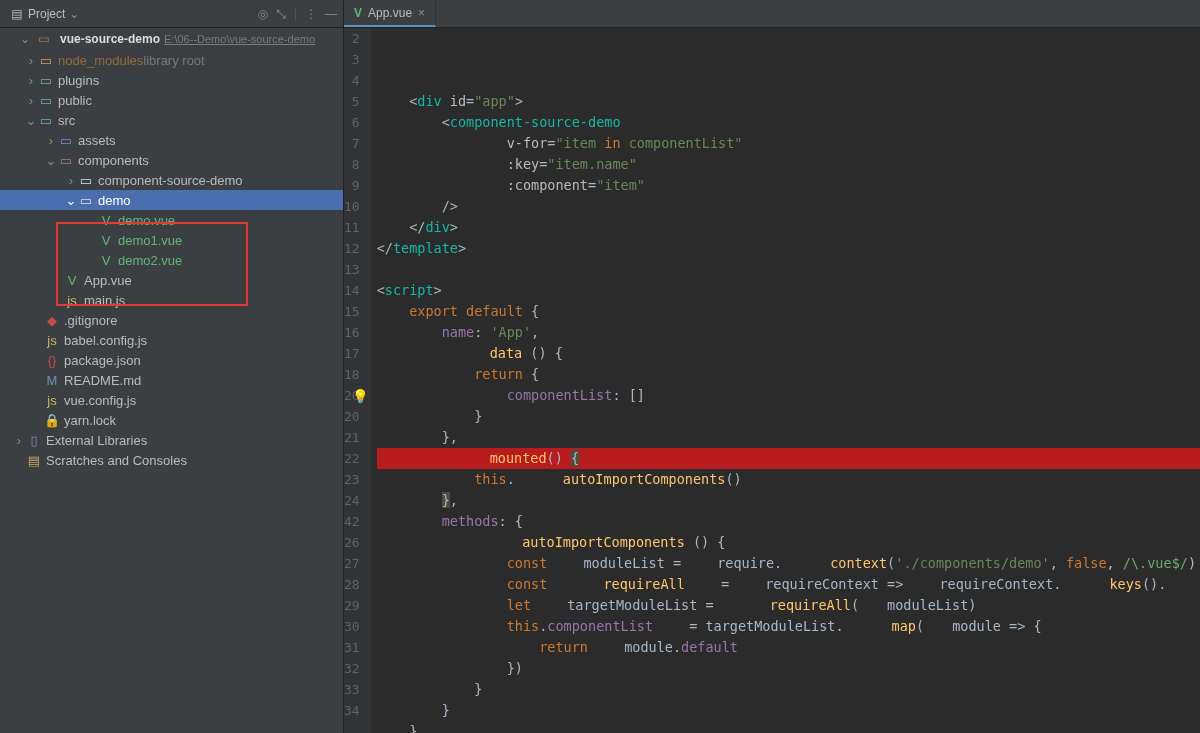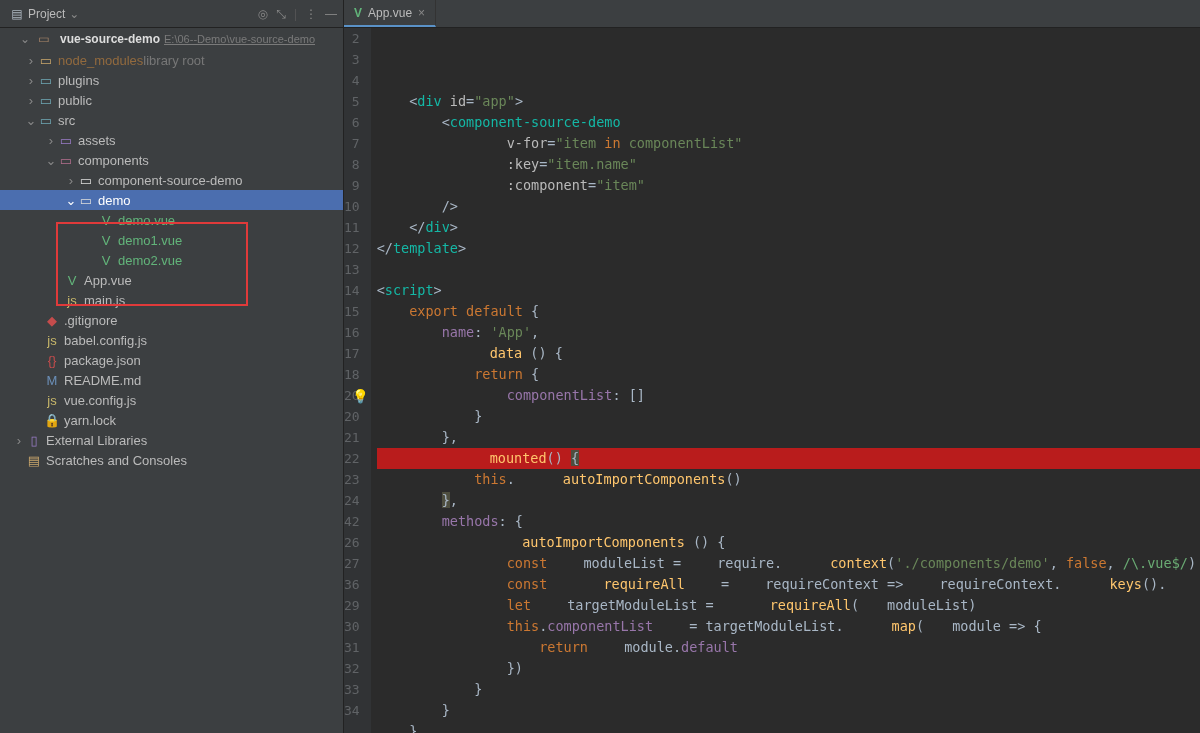--- a/index.html
+++ b/index.html
@@ -254,21 +254,21 @@
         <div>18</div>
         <div>20</div>
         <div>20</div>
         <div>21</div>
         <div>22</div>
         <div>23</div>
         <div>24</div>
         <div>42</div>
         <div>26</div>
         <div>27</div>
-        <div>36</div>
+        <div>28</div>
         <div>29</div>
         <div>30</div>
         <div>31</div>
         <div>32</div>
         <div>33</div>
         <div>34</div>
       </div>
     <div class="fold-col"></div>
     <div class="code" id="code-area" style="position:relative;">
       <span class="bulb" style="top:358px;left:-18px;">💡</span>

